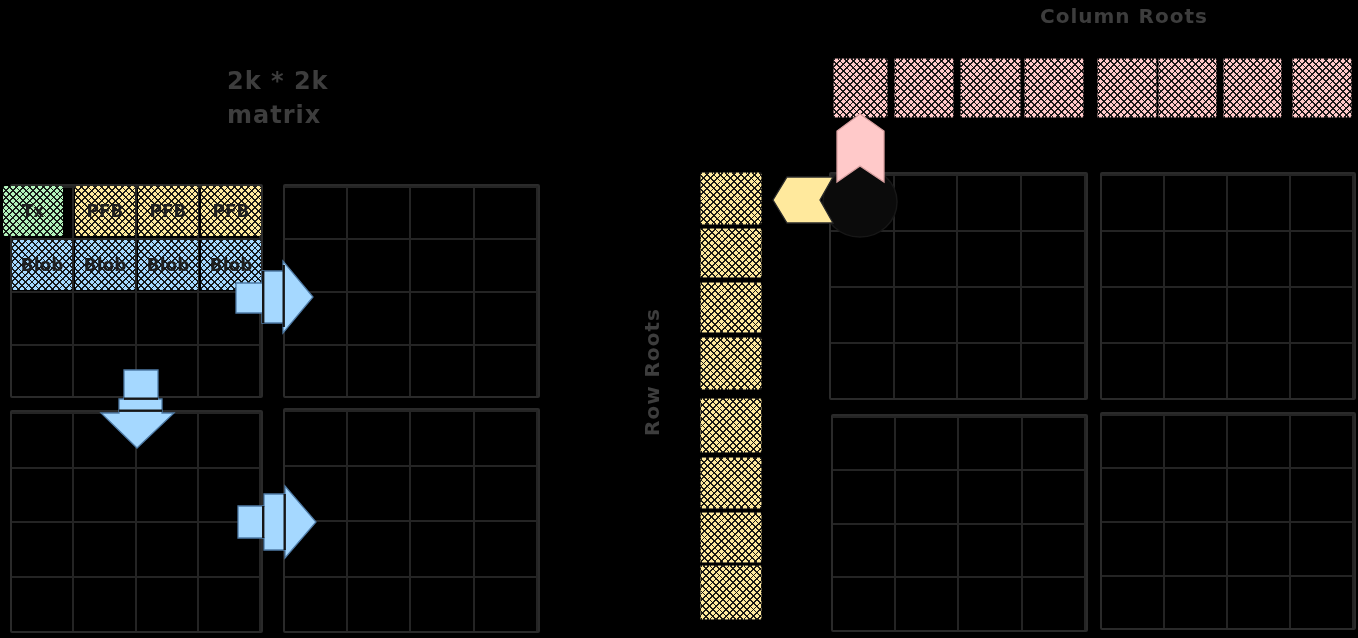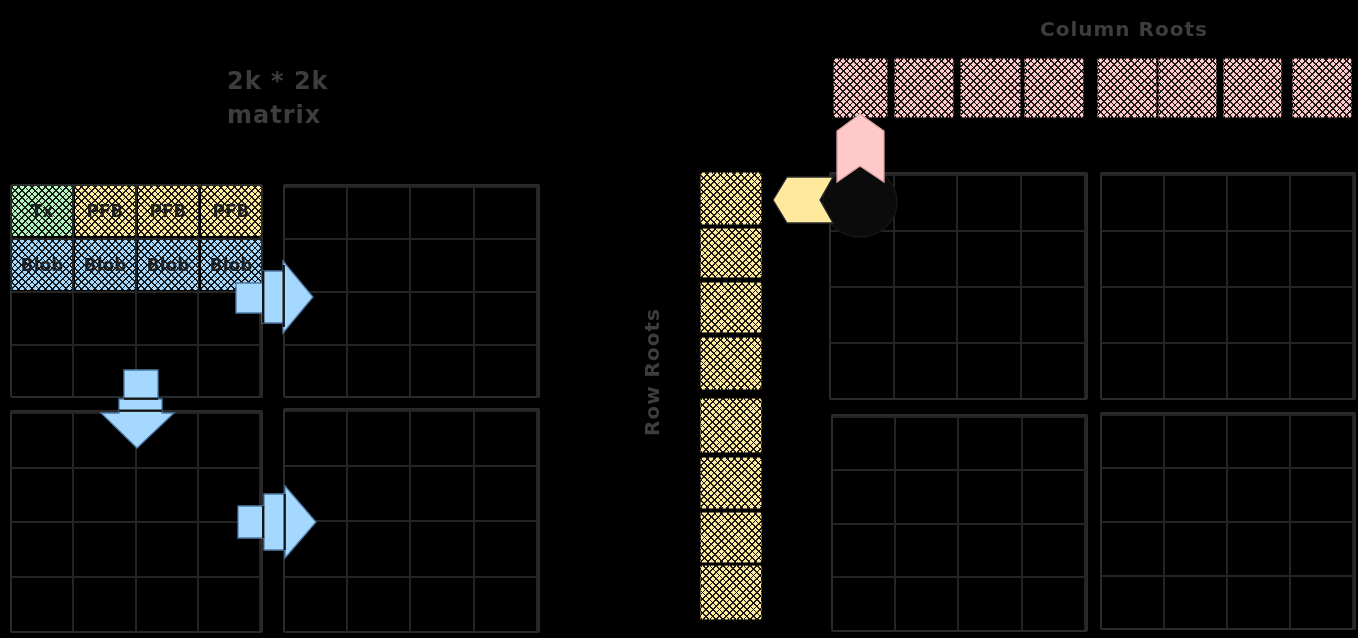--- a/index.html
+++ b/index.html
@@ -37,21 +37,21 @@
 
 <div id="canvas">
 
   <div class="abs note" style="left:227px;top:64px;"><span>2k * 2k</span><br><span>matrix</span></div>
 
   <div class="abs quad" style="left:10px;top:184px;width:253px;height:214px;"></div>
   <div class="abs quad" style="left:283px;top:184px;width:257px;height:214px;"></div>
   <div class="abs quad" style="left:10px;top:410px;width:253px;height:223px;"></div>
   <div class="abs quad" style="left:283px;top:408px;width:257px;height:225px;"></div>
 
-  <div class="abs cell hatch" style="left:12px;top:186px;width:60px;height:50px;background-color:#b2f2bb;">
+  <div class="abs cell hatch" style="left:3px;top:186px;width:60px;height:50px;background-color:#b2f2bb;">
       <span>Tx</span>
     </div>
   <div class="abs cell hatch" style="left:75px;top:186px;width:60px;height:50px;background-color:#ffe99d;">
       <span>PFB</span>
     </div>
   <div class="abs cell hatch" style="left:138px;top:186px;width:60px;height:50px;background-color:#ffe99d;">
       <span>PFB</span>
     </div>
   <div class="abs cell hatch" style="left:201px;top:186px;width:60px;height:50px;background-color:#ffe99d;">
       <span>PFB</span>
@@ -63,21 +63,21 @@
   <div class="abs cell hatch" style="left:75px;top:240px;width:60px;height:50px;background-color:#a5d8ff;">
       <span>Blob</span>
     </div>
   <div class="abs cell hatch" style="left:138px;top:240px;width:60px;height:50px;background-color:#a5d8ff;">
       <span>Blob</span>
     </div>
   <div class="abs cell hatch" style="left:201px;top:240px;width:60px;height:50px;background-color:#a5d8ff;">
       <span>Blob</span>
     </div>
 
-  <div class="abs roots-label" style="left:1040px;top:17px;">Column Roots</div>
+  <div class="abs roots-label" style="left:1040px;top:4px;">Column Roots</div>
   <div class="abs roots-label" style="left:592px;top:364px;width:120px;text-align:center;transform:rotate(-90deg);">Row Roots</div>
 
   <div class="abs rootsq hatch" style="left:833px;top:58px;width:55px;height:60px;background-color:#ffc9c9;"></div>
   <div class="abs rootsq hatch" style="left:894px;top:58px;width:60px;height:60px;background-color:#ffc9c9;"></div>
   <div class="abs rootsq hatch" style="left:960px;top:58px;width:61px;height:60px;background-color:#ffc9c9;"></div>
   <div class="abs rootsq hatch" style="left:1024px;top:58px;width:60px;height:60px;background-color:#ffc9c9;"></div>
   <div class="abs rootsq hatch" style="left:1097px;top:58px;width:60px;height:60px;background-color:#ffc9c9;"></div>
   <div class="abs rootsq hatch" style="left:1158px;top:58px;width:59px;height:60px;background-color:#ffc9c9;"></div>
   <div class="abs rootsq hatch" style="left:1223px;top:58px;width:59px;height:60px;background-color:#ffc9c9;"></div>
   <div class="abs rootsq hatch" style="left:1292px;top:58px;width:60px;height:60px;background-color:#ffc9c9;"></div>

